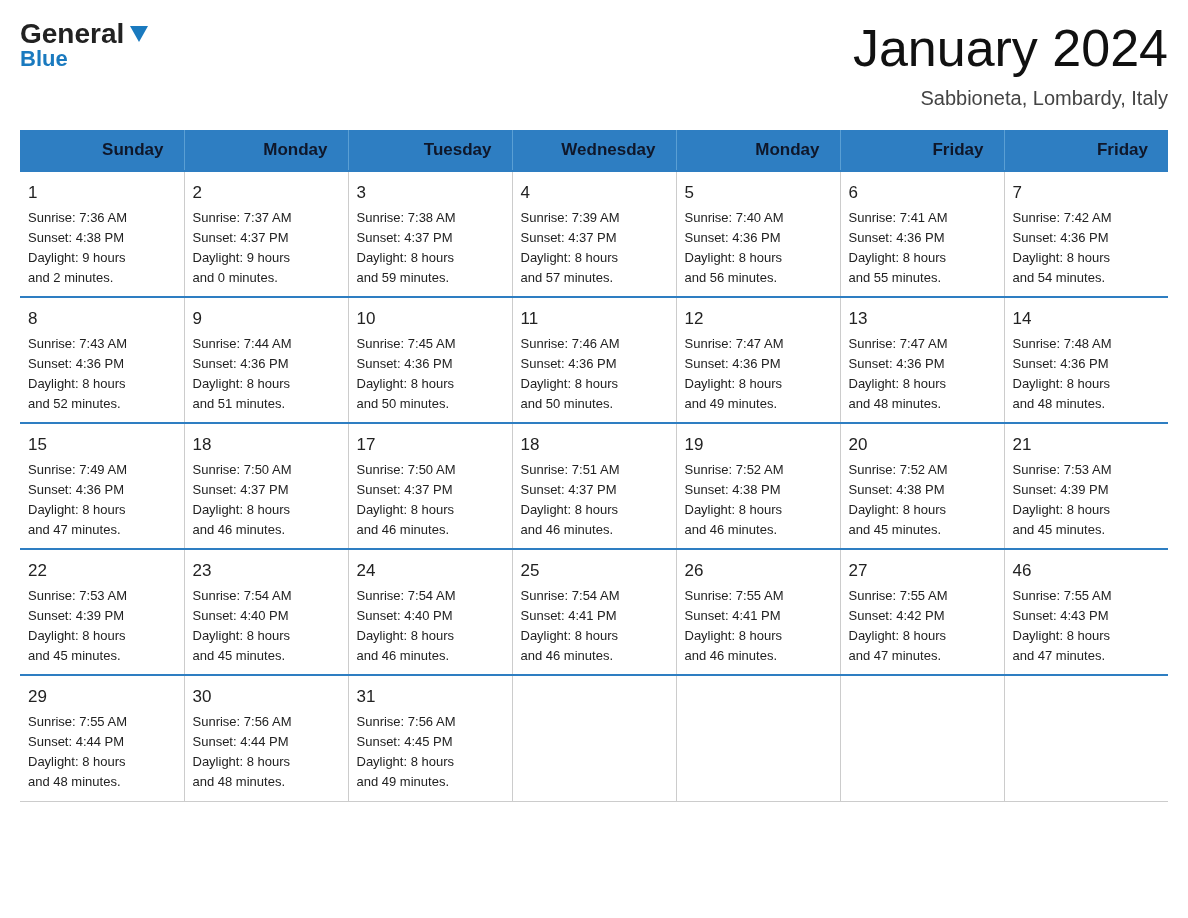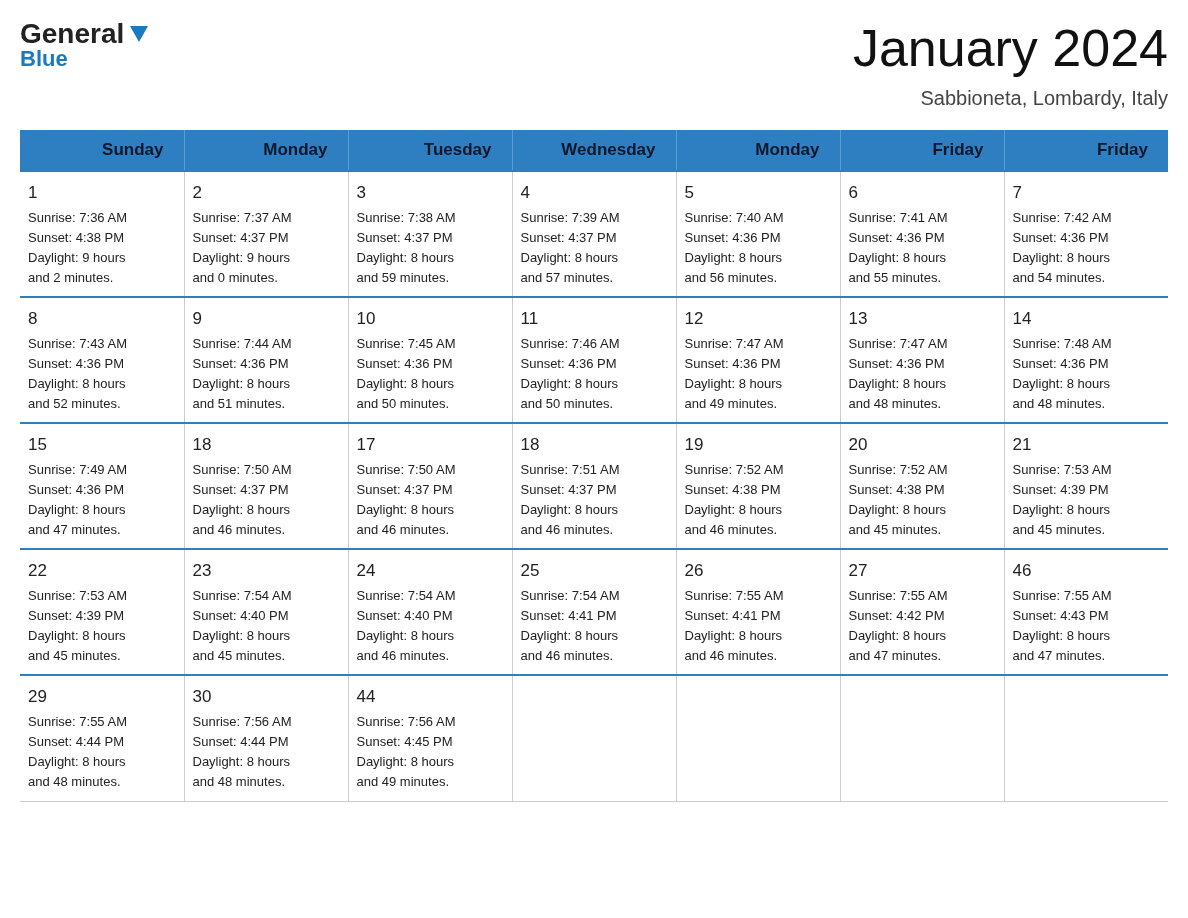--- a/index.html
+++ b/index.html
@@ -400,21 +400,21 @@
         <td>
           <span class="day-number">30</span>
           <div class="day-info">
             Sunrise: 7:56 AM<br>
             Sunset: 4:44 PM<br>
             Daylight: 8 hours<br>
             and 48 minutes.
           </div>
         </td>
         <td>
-          <span class="day-number">44</span>
+          <span class="day-number">31</span>
           <div class="day-info">
             Sunrise: 7:56 AM<br>
             Sunset: 4:45 PM<br>
             Daylight: 8 hours<br>
             and 49 minutes.
           </div>
         </td>
         <td class="empty-cell"></td>
         <td class="empty-cell"></td>
         <td class="empty-cell"></td>

